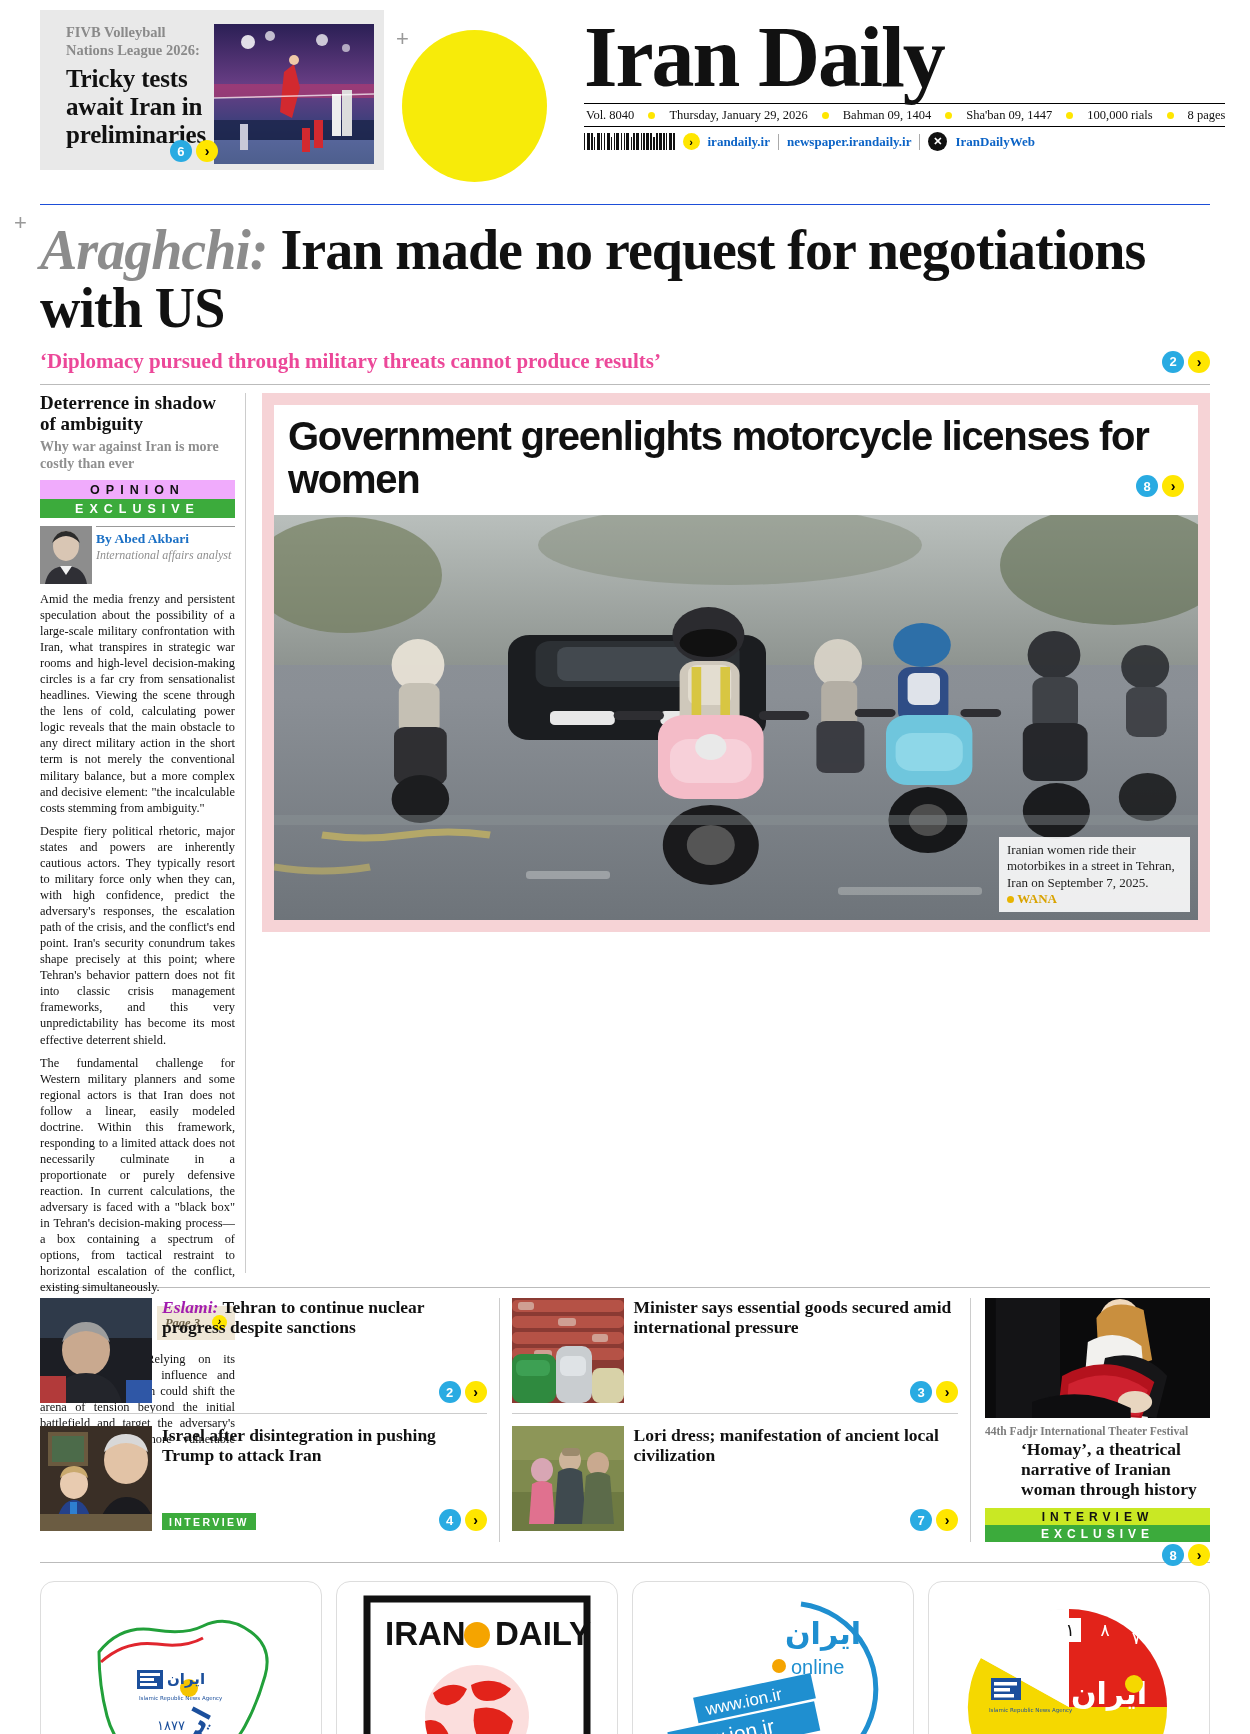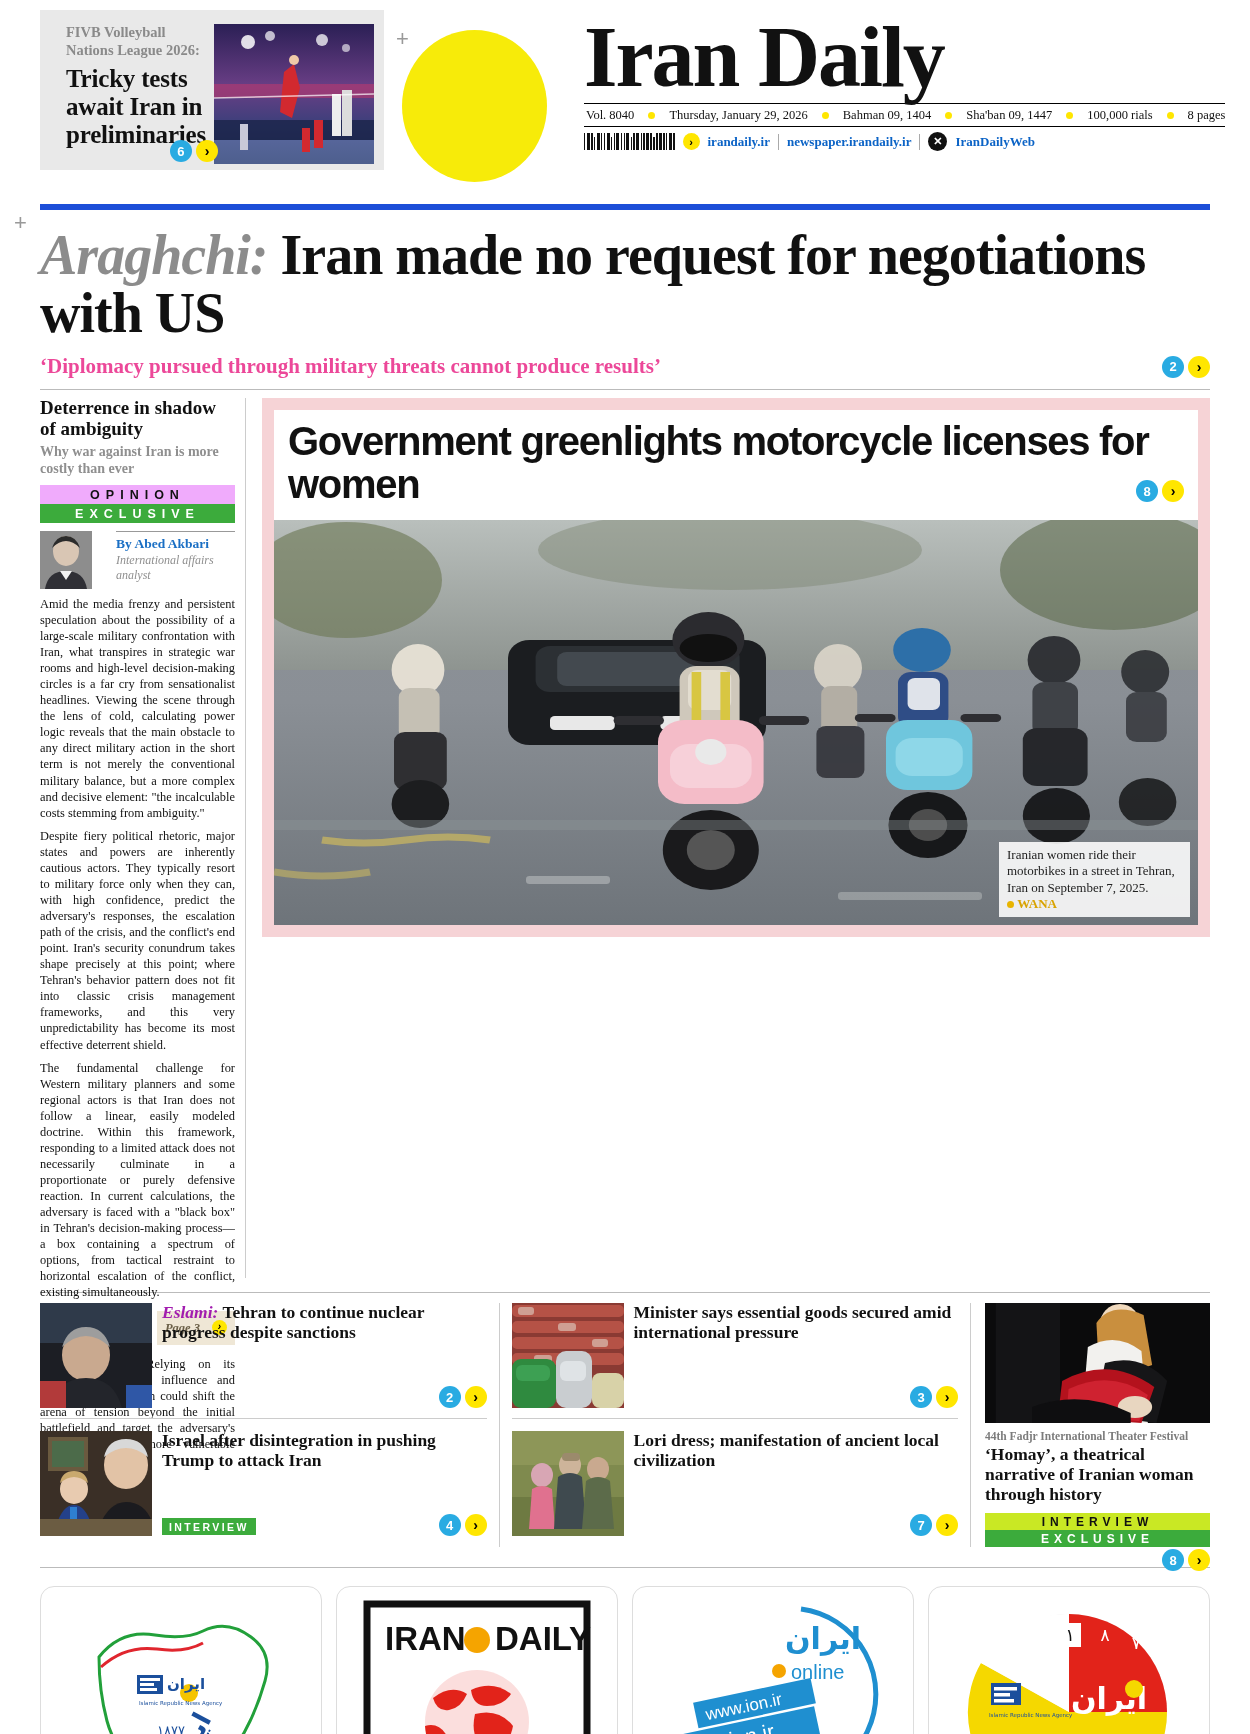--- a/index.html
+++ b/index.html
@@ -65,21 +65,21 @@
     font-family:"Liberation Sans",sans-serif;font-size:11px;font-weight:700;
     display:flex;align-items:center;justify-content:center;
   }
   .arrow-sm{
     width:17px;height:17px;border-radius:50%;background:#ffe600;color:#000;
     font-family:"Liberation Sans",sans-serif;font-weight:700;font-size:11px;
     display:flex;align-items:center;justify-content:center;
   }
 
   
-  .leadwrap{border-top:6px solid #1d4ed8;margin-top:14px;padding-top:16px;}
+  .leadwrap{border-top:1px solid #1d4ed8;margin-top:14px;padding-top:16px;}
   .lead-h{font-size:56px;line-height:1.04;font-weight:700;letter-spacing:-1px;}
   .lead-h .kicker{font-style:italic;color:#8c8c8c;font-weight:700;}
   .lead-sub-row{display:flex;align-items:center;justify-content:space-between;margin-top:12px;}
   .lead-sub{font-size:21px;color:#ec4899;font-weight:600;}
   .lead-badges{display:flex;gap:4px;align-items:center;}
 
   
   .grid{display:flex;border-top:1px solid #bbb;margin-top:10px;padding-top:8px;height:880px;}
   .col-left{width:195px;flex:none;padding-right:10px;border-right:1px solid #ccc;}
   .col-right{flex:1;padding-left:16px;}
@@ -87,21 +87,21 @@
   .op-title{font-size:19px;font-weight:700;line-height:1.1;}
   .op-sub{font-size:14px;color:#8f8f8f;line-height:1.2;margin-top:4px;font-weight:600;}
   .tag-op{
     background:#f0abfc;font-family:"Liberation Sans",sans-serif;font-weight:700;
     font-size:12.5px;letter-spacing:6px;text-align:center;padding:3px 0 2px;margin-top:7px;
   }
   .tag-ex{
     background:#3cab3c;color:#fff;font-family:"Liberation Sans",sans-serif;font-weight:700;
     font-size:12.5px;letter-spacing:6px;text-align:center;padding:3px 0 2px;
   }
-  .byline-row{display:flex;gap:24px;margin-top:8px;align-items:flex-start;}
+  .byline-row{display:flex;gap:4px;margin-top:8px;align-items:flex-start;}
   .avatar{width:52px;height:58px;flex:none;background:#6f6f6f;overflow:hidden;position:relative;}
   .byline{flex:1;border-top:1px solid #999;padding-top:4px;}
   .byline-name{color:#1a6fc4;font-weight:700;font-size:13.5px;}
   .byline-role{color:#8f8f8f;font-style:italic;font-size:12px;margin-top:1px;}
   .op-body{font-size:12.4px;line-height:1.295;text-align:justify;margin-top:7px;hyphens:auto;}
   .pagebtn{
     display:inline-flex;align-items:center;gap:12px;background:#efe7d6;
     padding:9px 8px;font-size:12.5px;font-style:italic;color:#6b6048;font-weight:700;
     float:right;margin:3px 0 2px 6px;
   }
@@ -131,21 +131,21 @@
   .s-h .it{font-style:italic;color:#a21caf;}
   .s-badges{position:absolute;right:0;bottom:0;display:flex;gap:4px;align-items:center;}
   .tag-interview{
     background:#3cab3c;color:#fff;font-family:"Liberation Sans",sans-serif;font-weight:700;
     font-size:10.5px;letter-spacing:2.4px;padding:3px 7px 2px;position:absolute;left:0;bottom:1px;
   }
 
   .scol-theater{flex:0 0 225px;padding-left:14px;}
   .th-img{width:100%;height:120px;background:#111;overflow:hidden;position:relative;}
   .th-fest{font-size:11.5px;color:#7c7c7c;margin-top:7px;font-weight:600;}
-  .th-h{font-size:17.5px;font-weight:700;line-height:1.14;margin-top:3px;}
+  .th-h{font-size:17.5px;font-weight:700;line-height:1.14;margin-top:3px;margin-left:36px;}
   .th-tags{margin-top:8px;position:relative;}
   .tag-iv2{background:#c9e824;font-family:"Liberation Sans",sans-serif;font-weight:700;font-size:12px;letter-spacing:5px;text-align:center;padding:2px 0 1px;}
   .tag-ex2{background:#3cab3c;color:#fff;font-family:"Liberation Sans",sans-serif;font-weight:700;font-size:12px;letter-spacing:5px;text-align:center;padding:2px 0 1px;}
   .th-badges{position:absolute;right:0;bottom:-24px;display:flex;gap:4px;}
 
   
   .ads{display:flex;gap:14px;border-top:1px solid #bbb;margin-top:20px;padding-top:18px;}
   .ad{flex:1;height:250px;border:1px solid #ddd;border-radius:14px;background:#fff;position:relative;overflow:hidden;}
   .ad-inner{position:absolute;inset:0;display:flex;align-items:center;justify-content:center;}
 </style>

